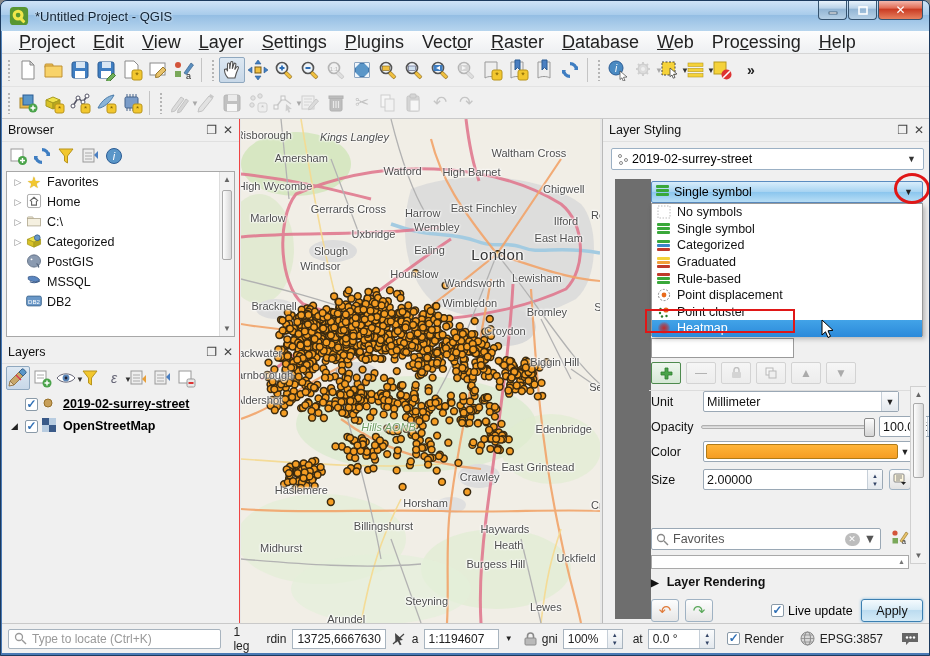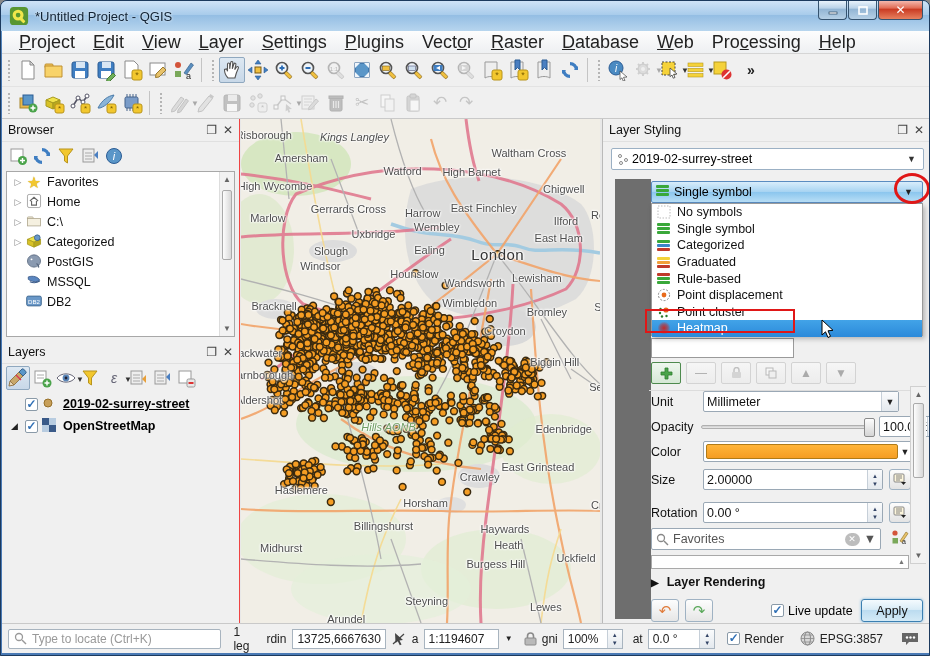--- a/index.html
+++ b/index.html
@@ -2421,37 +2421,20 @@
         </div>
         <div class="ovrbtn">
           <svg width="14" height="13">
               <rect x="1" y="1" width="10" height="8" rx="1" fill="#fdf6dc" stroke="#888"></rect>
               <path d="M3 3 h6 M3 5 h6 M3 7 h4" stroke="#777" stroke-width=".9"></path>
               <path d="M8 9 l5 0 -2.5 3 z" fill="#222"></path>
             </svg>
         </div>
       </div>
 
-      <div class="prow" style="top:383px">
-        <span style="width:52px">Rotation</span>
-        <div class="field" style="width:180px">
-          <span>0.00 °</span>
-          <span class="spin">
-              <span>▲</span>
-              <span>▼</span>
-            </span>
-        </div>
-        <div class="ovrbtn">
-          <svg width="14" height="13">
-              <rect x="1" y="1" width="10" height="8" rx="1" fill="#fdf6dc" stroke="#888"></rect>
-              <path d="M3 3 h6 M3 5 h6 M3 7 h4" stroke="#777" stroke-width=".9"></path>
-              <path d="M8 9 l5 0 -2.5 3 z" fill="#222"></path>
-            </svg>
-        </div>
-      </div>
 
       <div class="pscroll" style="top:267px;height:178px">
         <div class="vscroll" style="left:0;border:none">
           <div class="btn">▲</div>
           <div class="thumb" style="top:16px;height:75px"></div>
           <div class="btn" style="position:absolute;bottom:0;left:0;right:0">▼</div>
         </div>
       </div>
 
       <div class="favrow">

